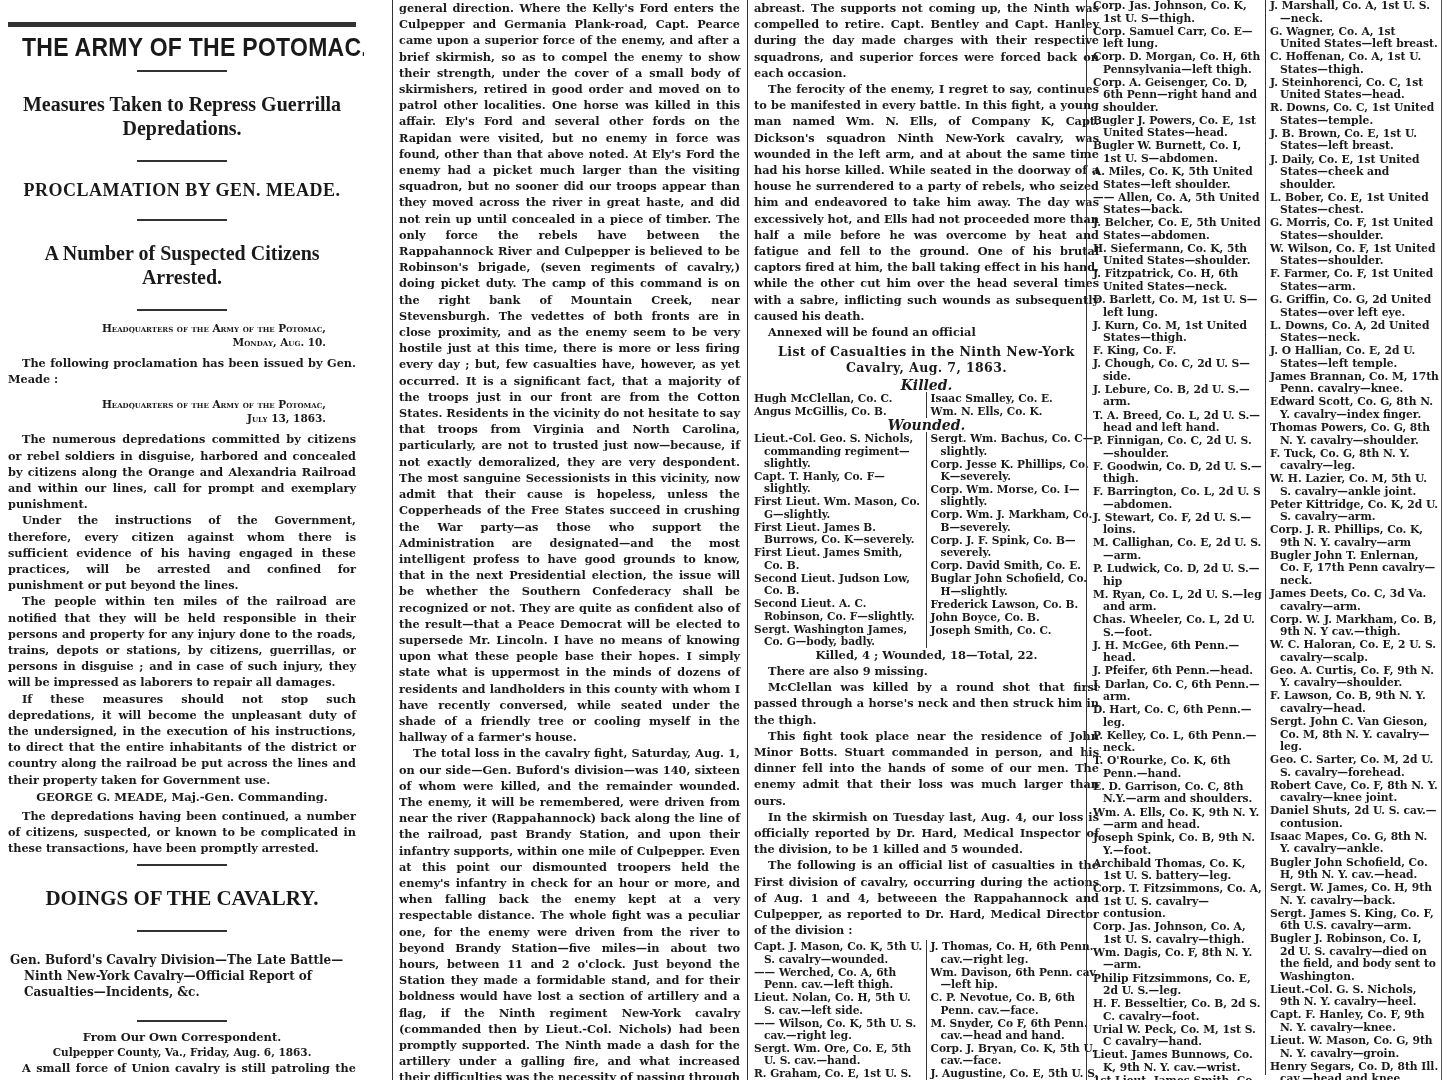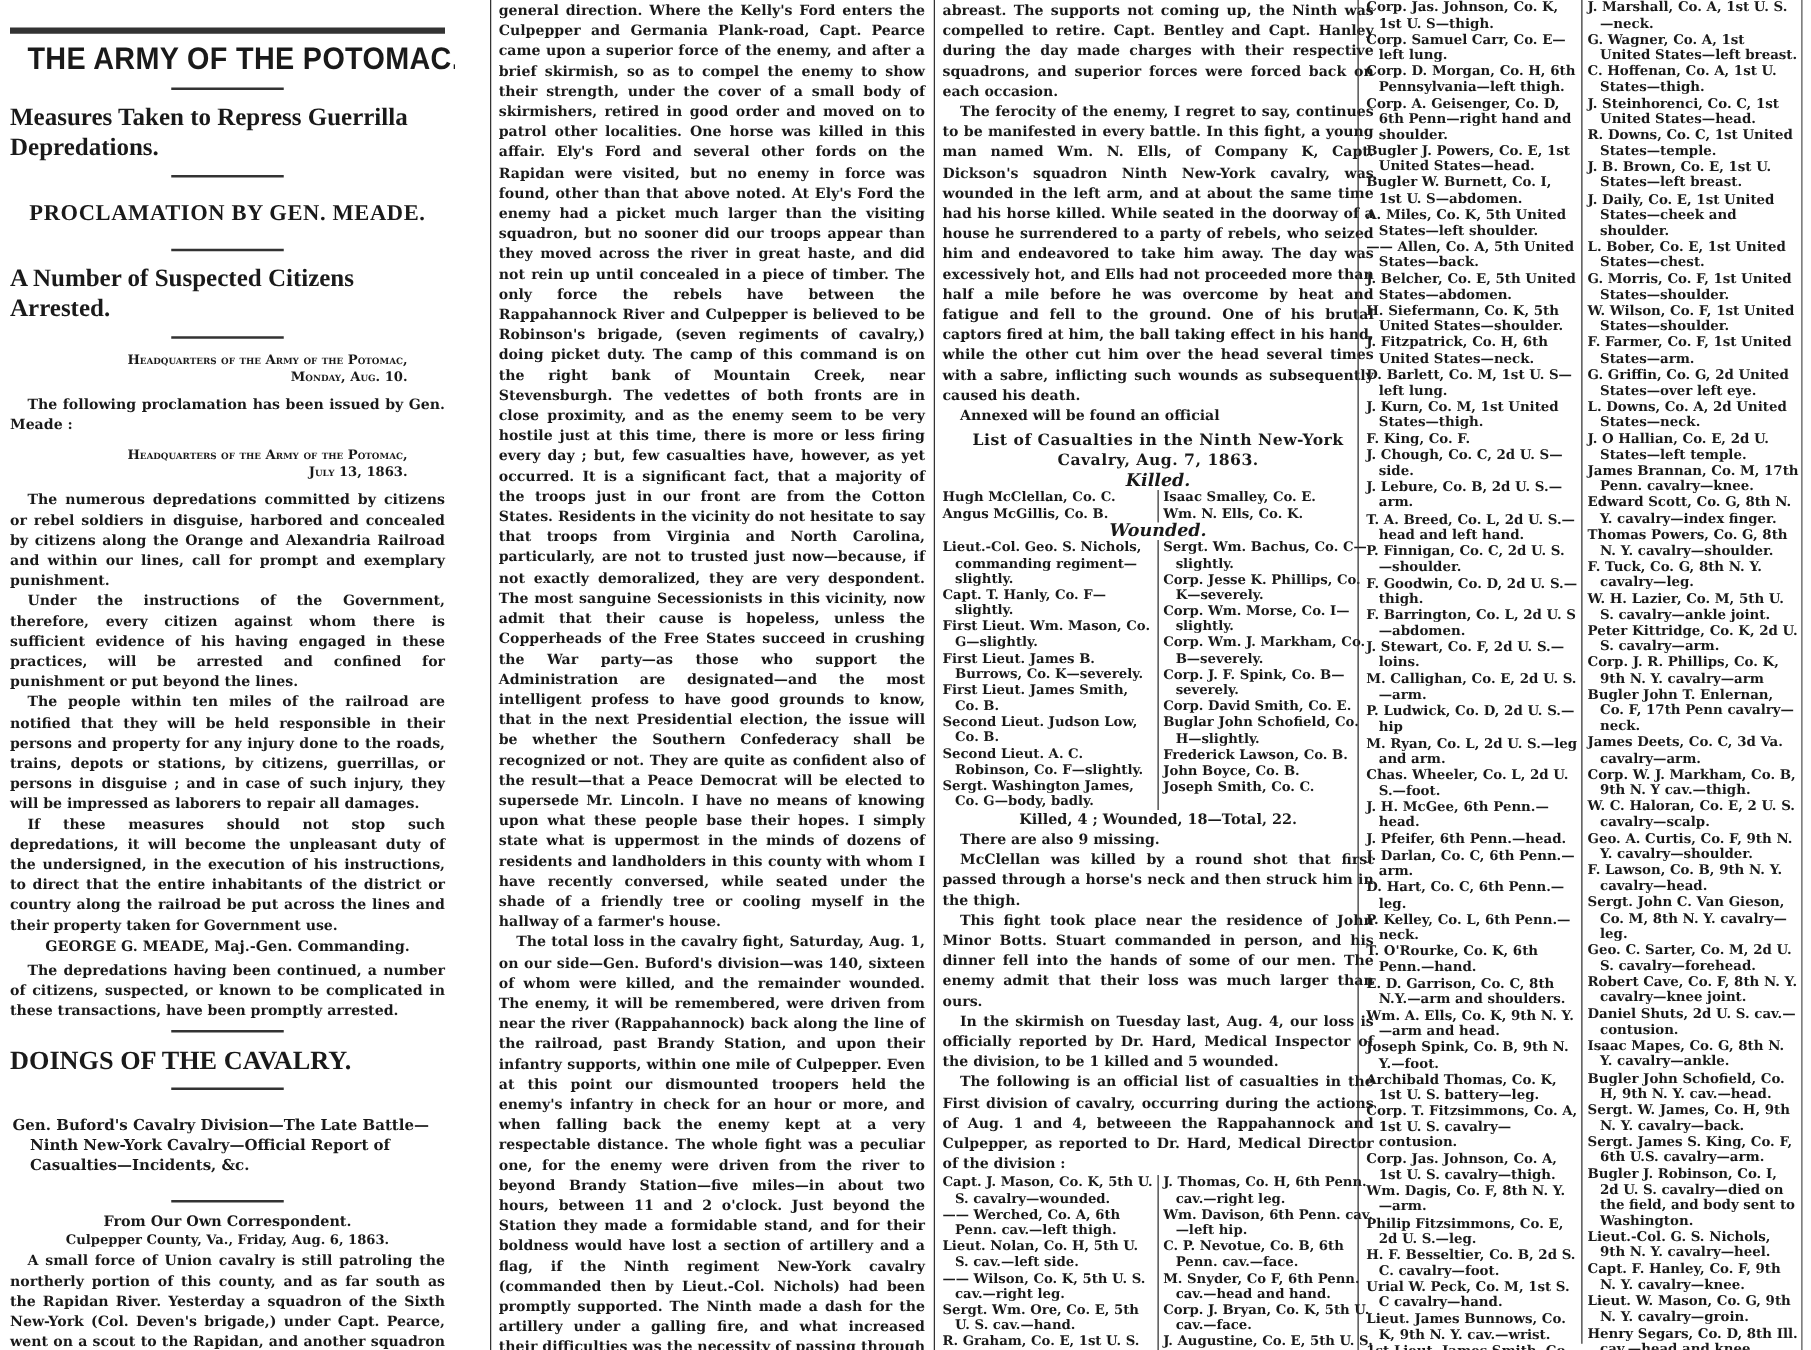--- a/index.html
+++ b/index.html
@@ -4,21 +4,21 @@
 <style>
   html,body{margin:0;padding:0;background:#fff;}
   body{width:1449px;height:1080px;overflow:hidden;position:relative;font-family:"DejaVu Serif","Liberation Serif",serif;color:#1a1a1a;}
   .col{position:absolute;top:0;height:1080px;box-sizing:border-box;overflow:hidden;}
   #c1{left:4px;width:360px;padding:8px 8px 0 4px;}
   #c2{left:368px;width:352px;padding:0 4px 0 6px;border-left:1px solid #333;margin-left:24px;}
   #c3{left:747px;width:358px;padding:0 6px 16px 6px;border-left:1px solid #333;}
   #c4{left:1086px;width:356px;padding:0 2px 0 6px;border-left:1px solid #333;border-right:1px solid #555;}
   .toprule{height:5px;background:#333;margin:14px 0 6px 0;}
   .h1{font-family:"Liberation Sans","DejaVu Sans",sans-serif;font-weight:bold;font-size:25px;letter-spacing:0.3px;text-align:center;transform:scaleX(0.92);white-space:nowrap;margin:4px 0 6px;}
-  .h2{font-family:"Liberation Serif",serif;font-weight:bold;font-size:20px;text-align:left;line-height:24px;margin:10px 0;}
+  .h2{font-family:"Liberation Serif",serif;font-weight:bold;font-size:20px;text-align:center;line-height:24px;margin:20px 0;}
   .h3{font-family:"Liberation Serif",serif;font-weight:bold;font-size:18px;text-align:center;letter-spacing:0.5px;margin:18px 0;white-space:nowrap;}
   .rule{width:90px;height:2px;background:#333;margin:8px auto;}
   .dateline{font-size:10.5px;font-weight:bold;text-align:right;padding-right:30px;line-height:14px;margin:10px 0 6px;font-variant:small-caps;}
   p{margin:0;font-size:11.3px;line-height:16.2px;text-align:justify;font-weight:bold;text-indent:14px;}
   p.noind{text-indent:0;}
   .sig{text-align:center;font-size:11.5px;font-weight:bold;margin:2px 0 4px;}
   .deck{font-size:12px;font-weight:bold;line-height:16px;padding-left:16px;text-indent:-14px;margin:20px 0;}
   .center{text-align:center;font-weight:bold;font-size:11.5px;line-height:15px;}
   .listhead{text-align:center;font-weight:bold;font-size:12.5px;line-height:16px;margin:4px 0 2px;letter-spacing:0.4px;}
   .ital{text-align:center;font-style:italic;font-weight:bold;font-size:14px;line-height:14px;}

